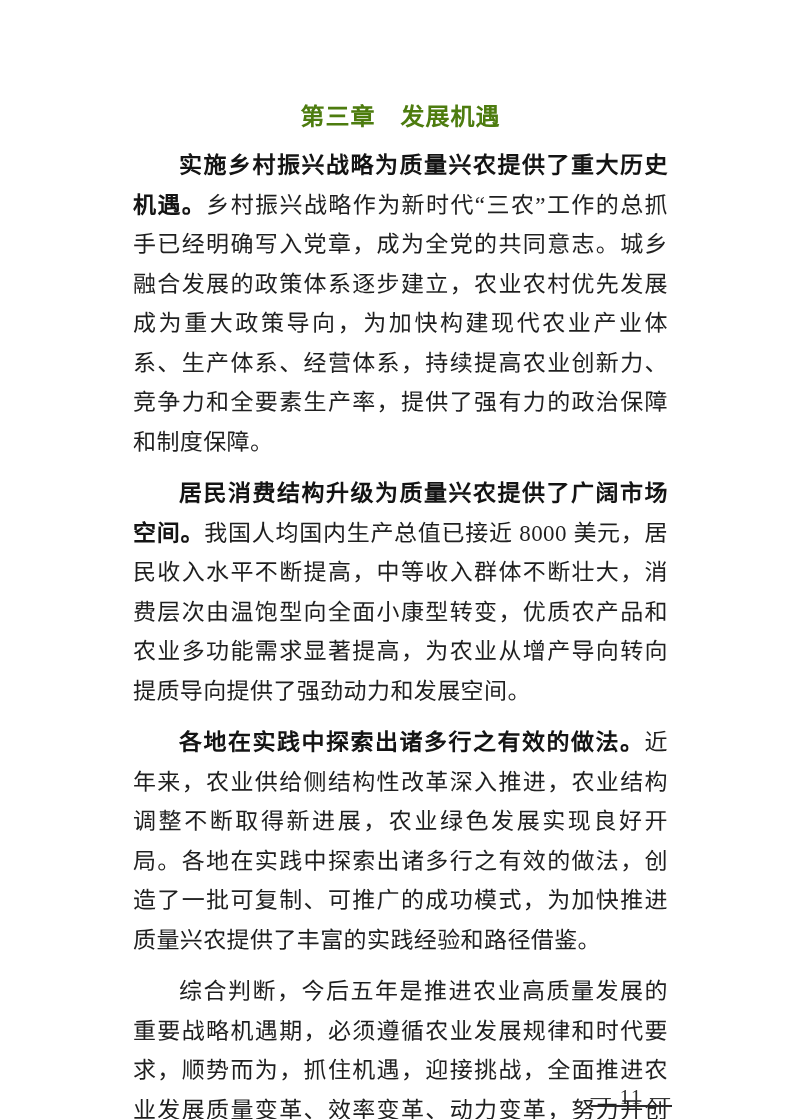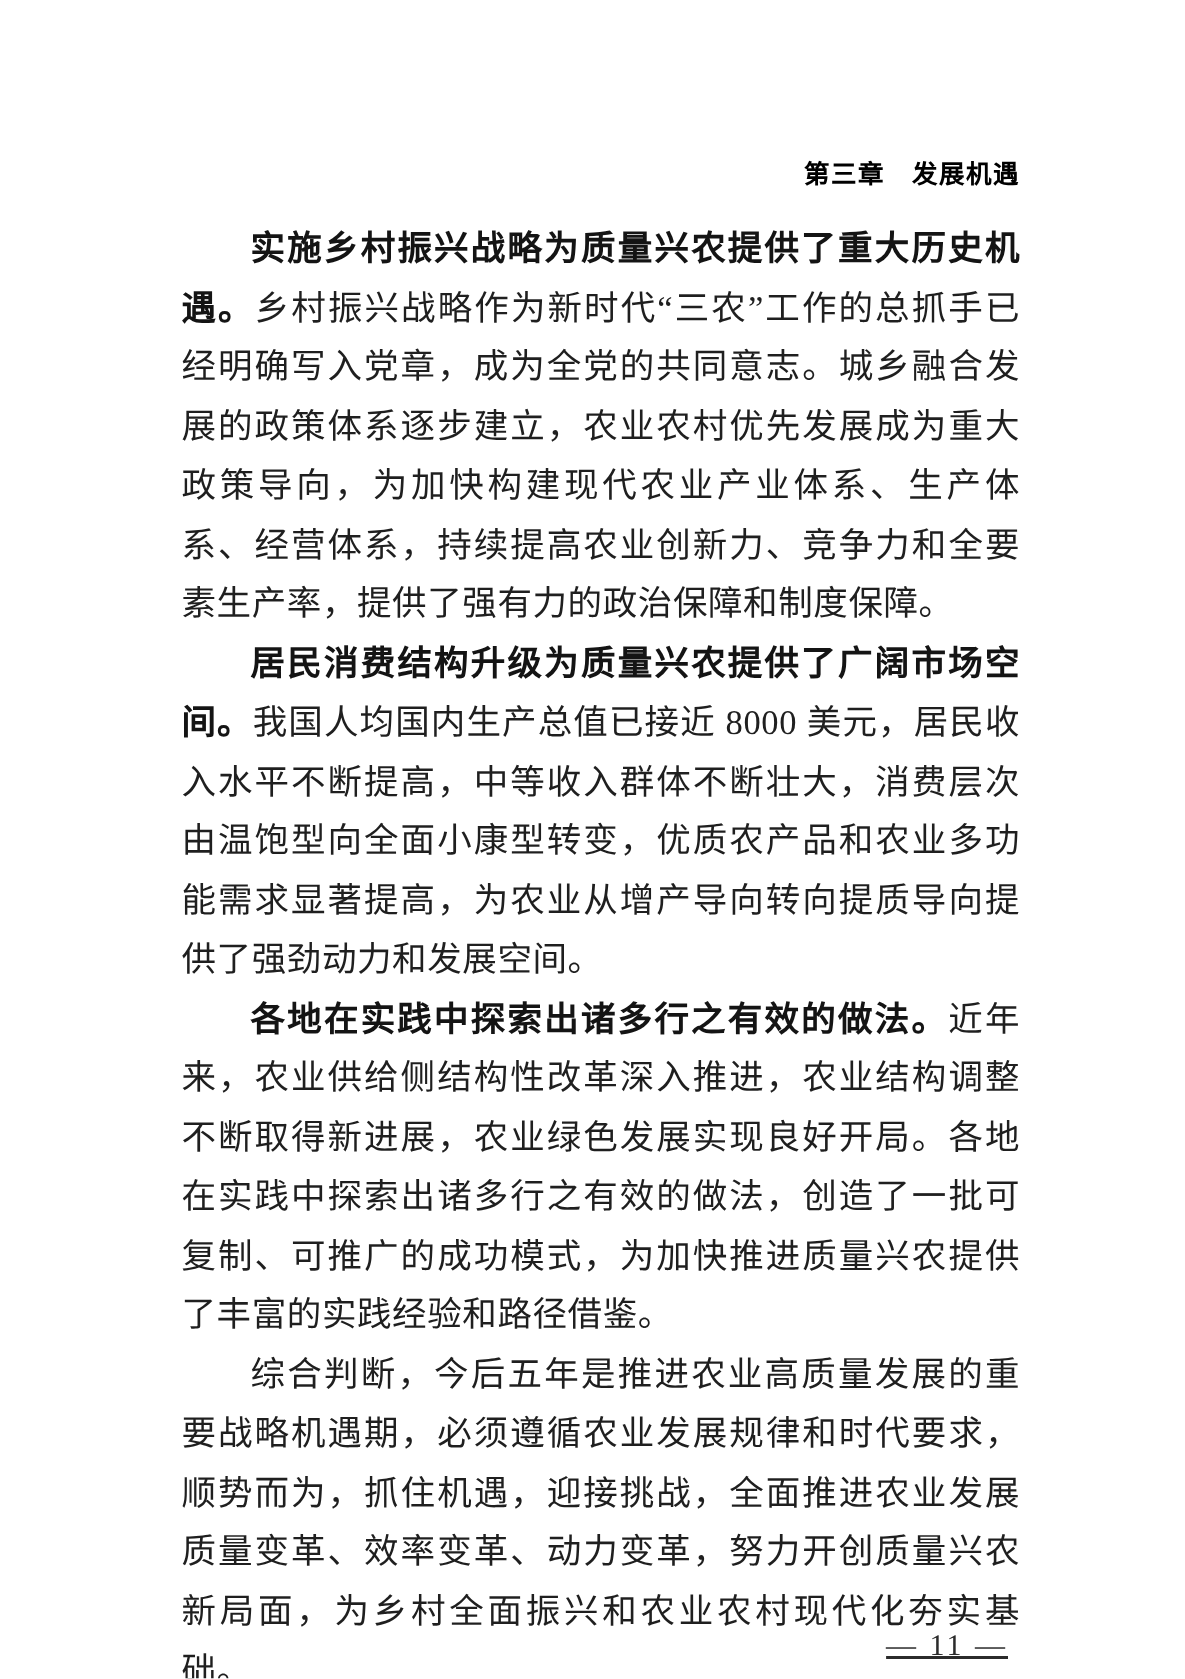--- a/index.html
+++ b/index.html
@@ -20,28 +20,28 @@
   .content {
     position: absolute;
     left: 121px;
     top: 100px;
     width: 559px;
   }
   .chapter-title {
     margin: 0 0 12px 0;
     font-family: "Liberation Sans", "DejaVu Sans", sans-serif;
     font-weight: 700;
-    font-size: 17px;
+    font-size: 24px;
     line-height: 34px;
-    text-align: right;
+    text-align: center;
     letter-spacing: 1px;
-    color: #000000;
+    color: #4d7c0f;
   }
   .para {
-    margin: 0;
+    margin: 12px;
     font-size: 23px;
     line-height: 39.5px;
     text-align: justify;
     text-indent: 2em;
     letter-spacing: 0.4px;
     color: #1f1f1f;
   }
   .para .lead {
     font-weight: 700;
     color: #141414;

